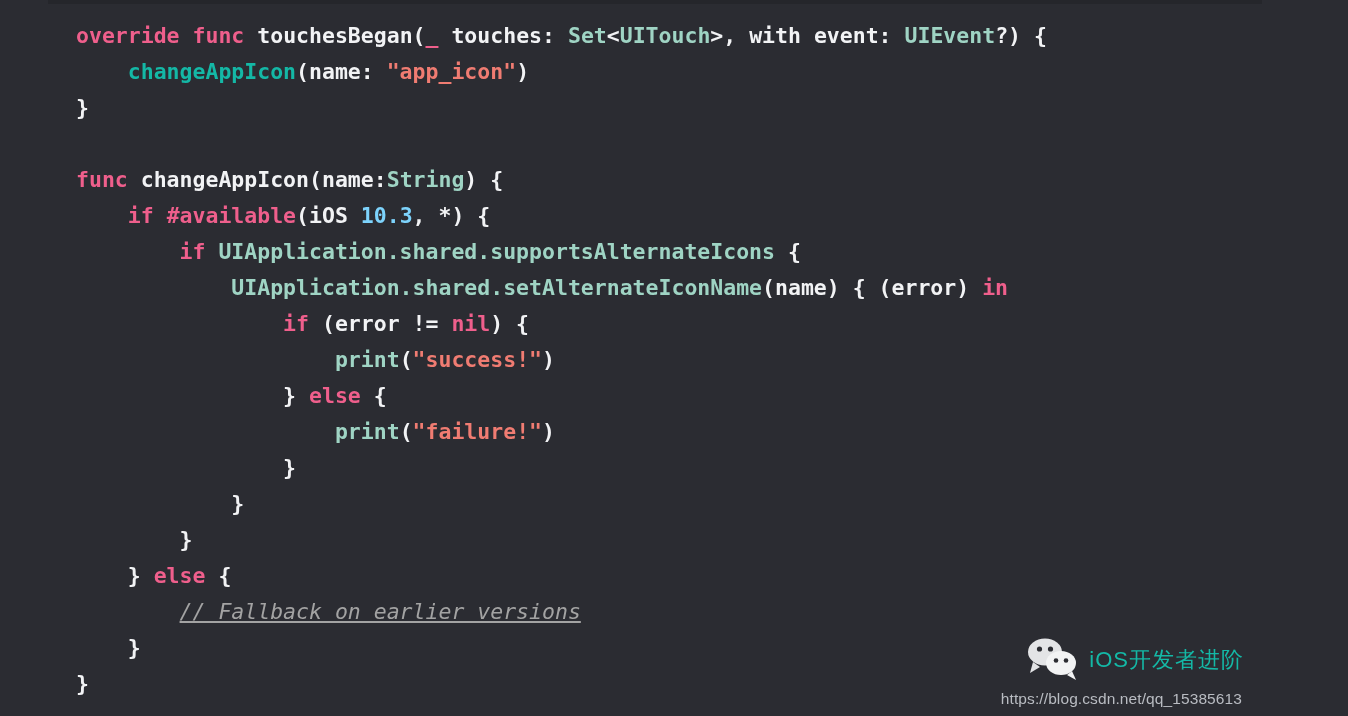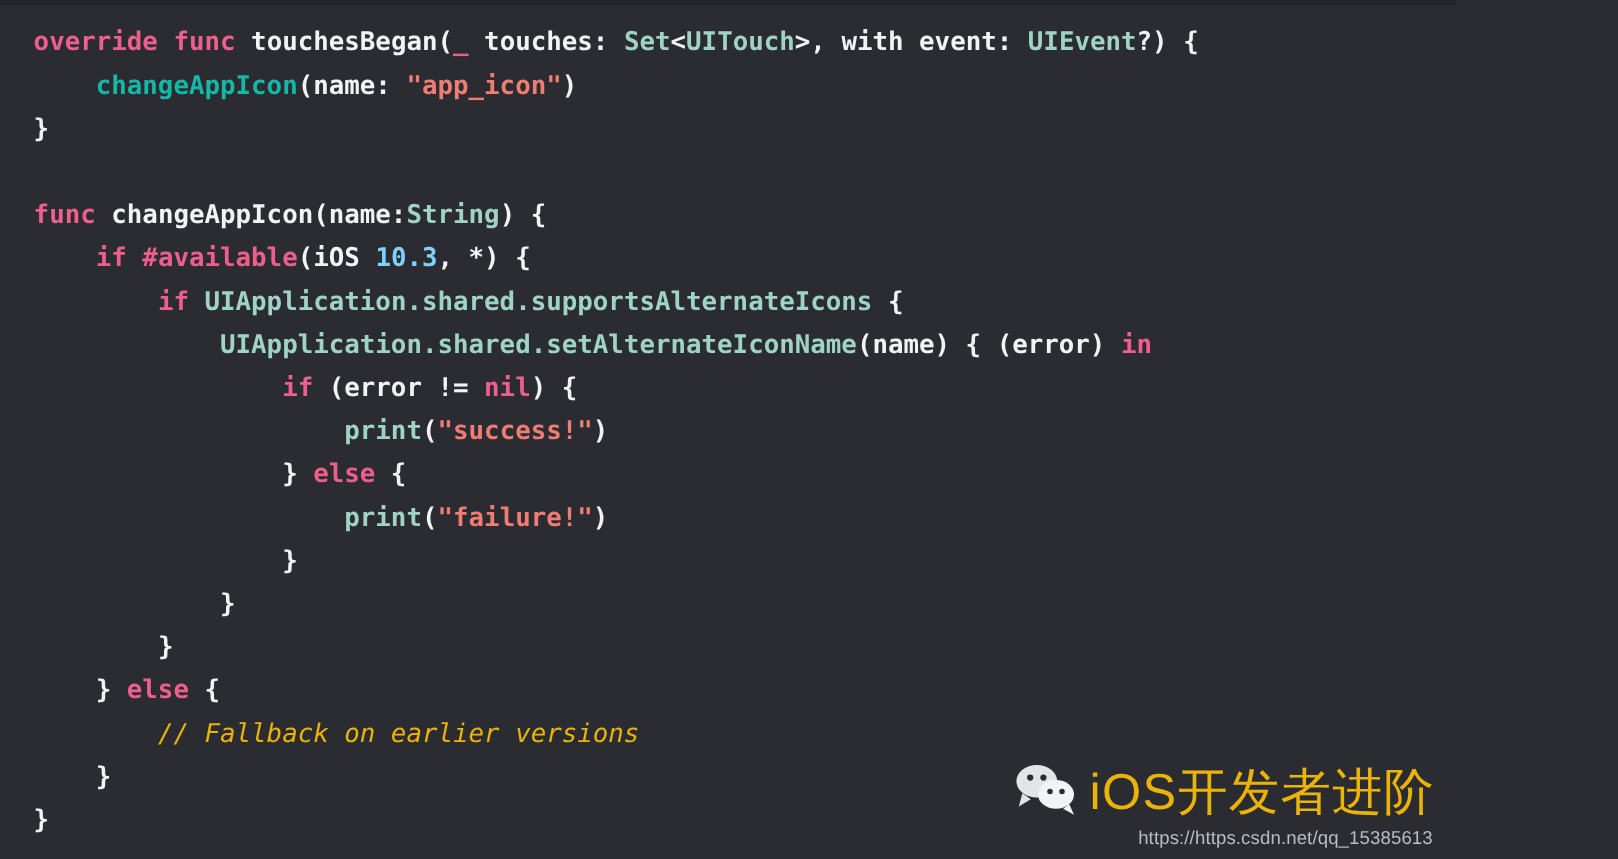--- a/index.html
+++ b/index.html
@@ -8,20 +8,21 @@
     padding: 0;
     background: #2b2c32;
   }
   #page {
     position: relative;
     width: 1214px;
     height: 716px;
     background: #2b2c32;
     overflow: hidden;
     font-family: "DejaVu Sans Mono", "Liberation Mono", monospace;
+    margin-left: 48px;
   }
   #top-edge {
     position: absolute;
     top: 0; left: 0;
     width: 100%;
     height: 4px;
     background: #25262b;
   }
   #code {
     position: absolute;
@@ -40,41 +41,41 @@
   }
   .ln { display: block; height: 36px; }
 
   
   .kw   { color: #ef5f8c; }   
   .typ  { color: #9fd4c4; }   
   .fn   { color: #14b8a6; }   
   .str  { color: #f07c72; }   
   .num  { color: #7dd3fc; }   
   .pln  { color: #f2f3f5; }   
-  .cmt  { color: #eab308; font-style: italic; font-weight: normal; }
+  .cmt  { color: #a3a3a3; font-style: italic; font-weight: normal; text-decoration: underline; }
 
   
   #watermark {
     position: absolute;
     right: 18px;
     bottom: 8px;
     text-align: right;
     font-family: "Liberation Sans", sans-serif;
     user-select: none;
   }
   #wm-brand {
     display: flex;
     align-items: center;
     justify-content: flex-end;
     gap: 10px;
   }
   #wm-logo { display: block; }
   #wm-title {
-    font-size: 42px;
-    color: #eab308;
+    font-size: 22px;
+    color: #14b8a6;
     letter-spacing: 1px;
     line-height: 1;
   }
   #wm-url {
     margin-top: 6px;
     margin-right: 2px;
     font-size: 15.5px;
     color: #b9bcc2;
     font-family: "Liberation Sans", sans-serif;
     letter-spacing: 0.1px;
@@ -100,16 +101,16 @@
           <circle cx="23.5" cy="13" r="2.6" fill="#2b2c32"></circle>
 
           <ellipse cx="34" cy="27" rx="15" ry="12" fill="#f2f3f4"></ellipse>
           <polygon points="45,35 49,44 40,39" fill="#f2f3f4"></polygon>
           <circle cx="29" cy="24.5" r="2.3" fill="#2b2c32"></circle>
           <circle cx="39" cy="24.5" r="2.3" fill="#2b2c32"></circle>
         </svg>
       </span>
       <span id="wm-title">iOS开发者进阶</span>
     </div>
-    <div id="wm-url">https://https.csdn.net/qq_15385613</div>
+    <div id="wm-url">https://blog.csdn.net/qq_15385613</div>
   </div>
 
 </div>
 
 </body></html>

